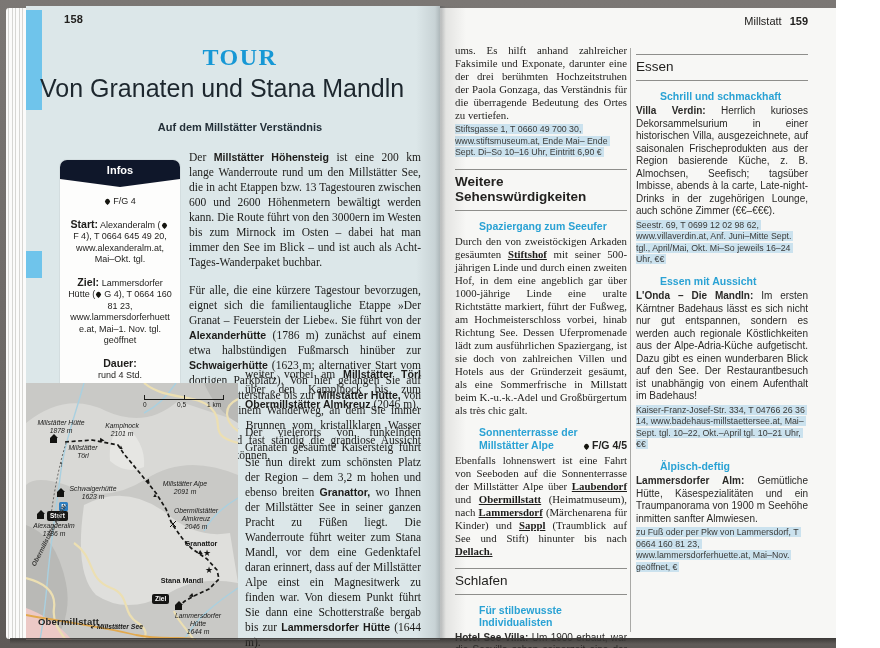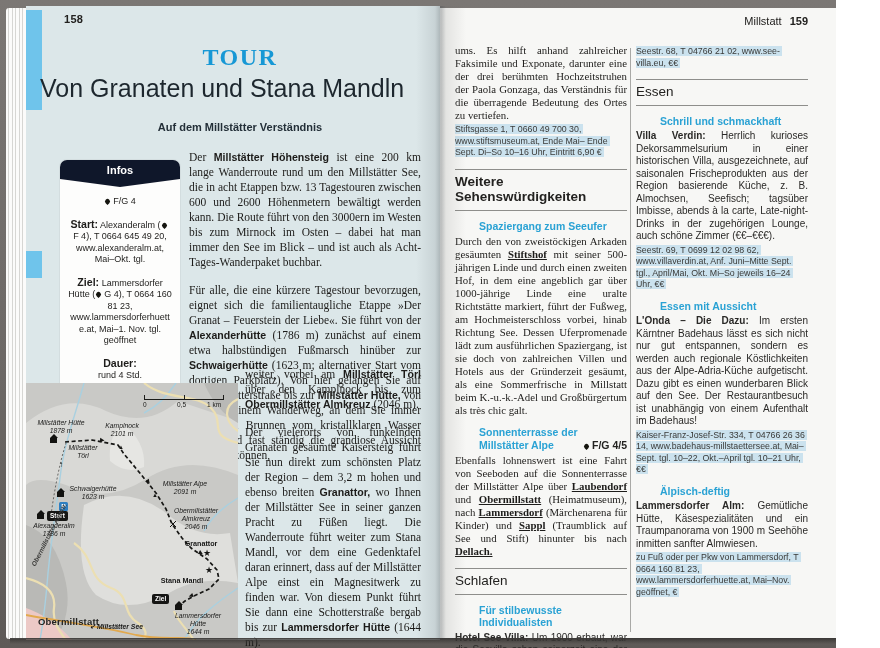--- a/index.html
+++ b/index.html
@@ -238,27 +238,26 @@
           <span class="ref"><span class="pin"></span><b>F/G 4/5</b></span>
         </div>
     </div>
     <p class="rserif"><span>Ebenfalls lohnenswert ist eine Fahrt von Seeboden auf die Sonnenterrasse der Millstätter Alpe über </span><span class="sg-sb">Laubendorf</span><span> und </span><span class="sg-sb">Obermillstatt</span><span> (Heimatmuseum), nach </span><span class="sg-sb">Lammersdorf</span><span> (Märchenarena für Kinder) und </span><span class="sg-sb">Sappl</span><span> (Traumblick auf See und Stift) hinunter bis nach </span><span class="sg-sb">Dellach.</span></p>
     <div class="sect">Schlafen</div>
     <div class="bluehead">Für stilbewusste Individualisten</div>
     <p class="rsans"><span class="sg-b">Hotel See-Villa:</span><span> Um 1900 erbaut, war die Seevilla schon seinerzeit eine der al-</span></p>
   </div>
 
   <div class="col col2">
-    <p class="contact"><span class="hl">Seestr. 68, T 04766 21 02, www.see-villa.eu, €€</span></p>
     <div class="sect">Essen</div>
     <div class="bluehead">Schrill und schmackhaft</div>
     <p class="rsans"><span class="sg-b">Villa Verdin:</span><span> Herrlich kurioses Dekorsammelsurium in einer historischen Villa, ausgezeichnete, auf saisonalen Frischeprodukten aus der Region basierende Küche, z. B. Almochsen, Seefisch; tagsüber Imbisse, abends à la carte, Late-night-Drinks in der zugehörigen Lounge, auch schöne Zimmer (€€–€€€).</span></p>
     <p class="contact"><span class="hl">Seestr. 69, T 0699 12 02 98 62, www.villaverdin.at, Anf. Juni–Mitte Sept. tgl., April/Mai, Okt. Mi–So jeweils 16–24 Uhr, €€</span></p>
     <div class="bluehead">Essen mit Aussicht</div>
-    <p class="rsans"><span class="sg-b">L'Onda – Die Dazu:</span><span> Im ersten Kärntner Badehaus lässt es sich nicht nur gut entspannen, sondern es werden auch regionale Köstlichkeiten aus der Alpe-Adria-Küche aufgetischt. Dazu gibt es einen wunderbaren Blick auf den See. Der Restaurantbesuch ist unabhängig von einem Aufenthalt im Badehaus!</span></p>
+    <p class="rsans"><span class="sg-b">L'Onda – Die Mandln:</span><span> Im ersten Kärntner Badehaus lässt es sich nicht nur gut entspannen, sondern es werden auch regionale Köstlichkeiten aus der Alpe-Adria-Küche aufgetischt. Dazu gibt es einen wunderbaren Blick auf den See. Der Restaurantbesuch ist unabhängig von einem Aufenthalt im Badehaus!</span></p>
     <p class="contact"><span class="hl">Kaiser-Franz-Josef-Str. 334, T 04766 26 36 14, www.badehaus-millstaettersee.at, Mai–Sept. tgl. 10–22, Okt.–April tgl. 10–21 Uhr, €€</span></p>
     <div class="bluehead">Älpisch-deftig</div>
     <p class="rsans"><span class="sg-b">Lammersdorfer Alm:</span><span> Gemütliche Hütte, Käsespezialitäten und ein Traumpanorama von 1900 m Seehöhe inmitten sanfter Almwiesen.</span></p>
     <p class="contact"><span class="hl">zu Fuß oder per Pkw von Lammersdorf, T 0664 160 81 23, www.lammersdorferhuette.at, Mai–Nov. geöffnet, €</span></p>
   </div>
 
   <div class="fold"></div>
   <div class="shadow-bottom"></div>
 </div>
 

